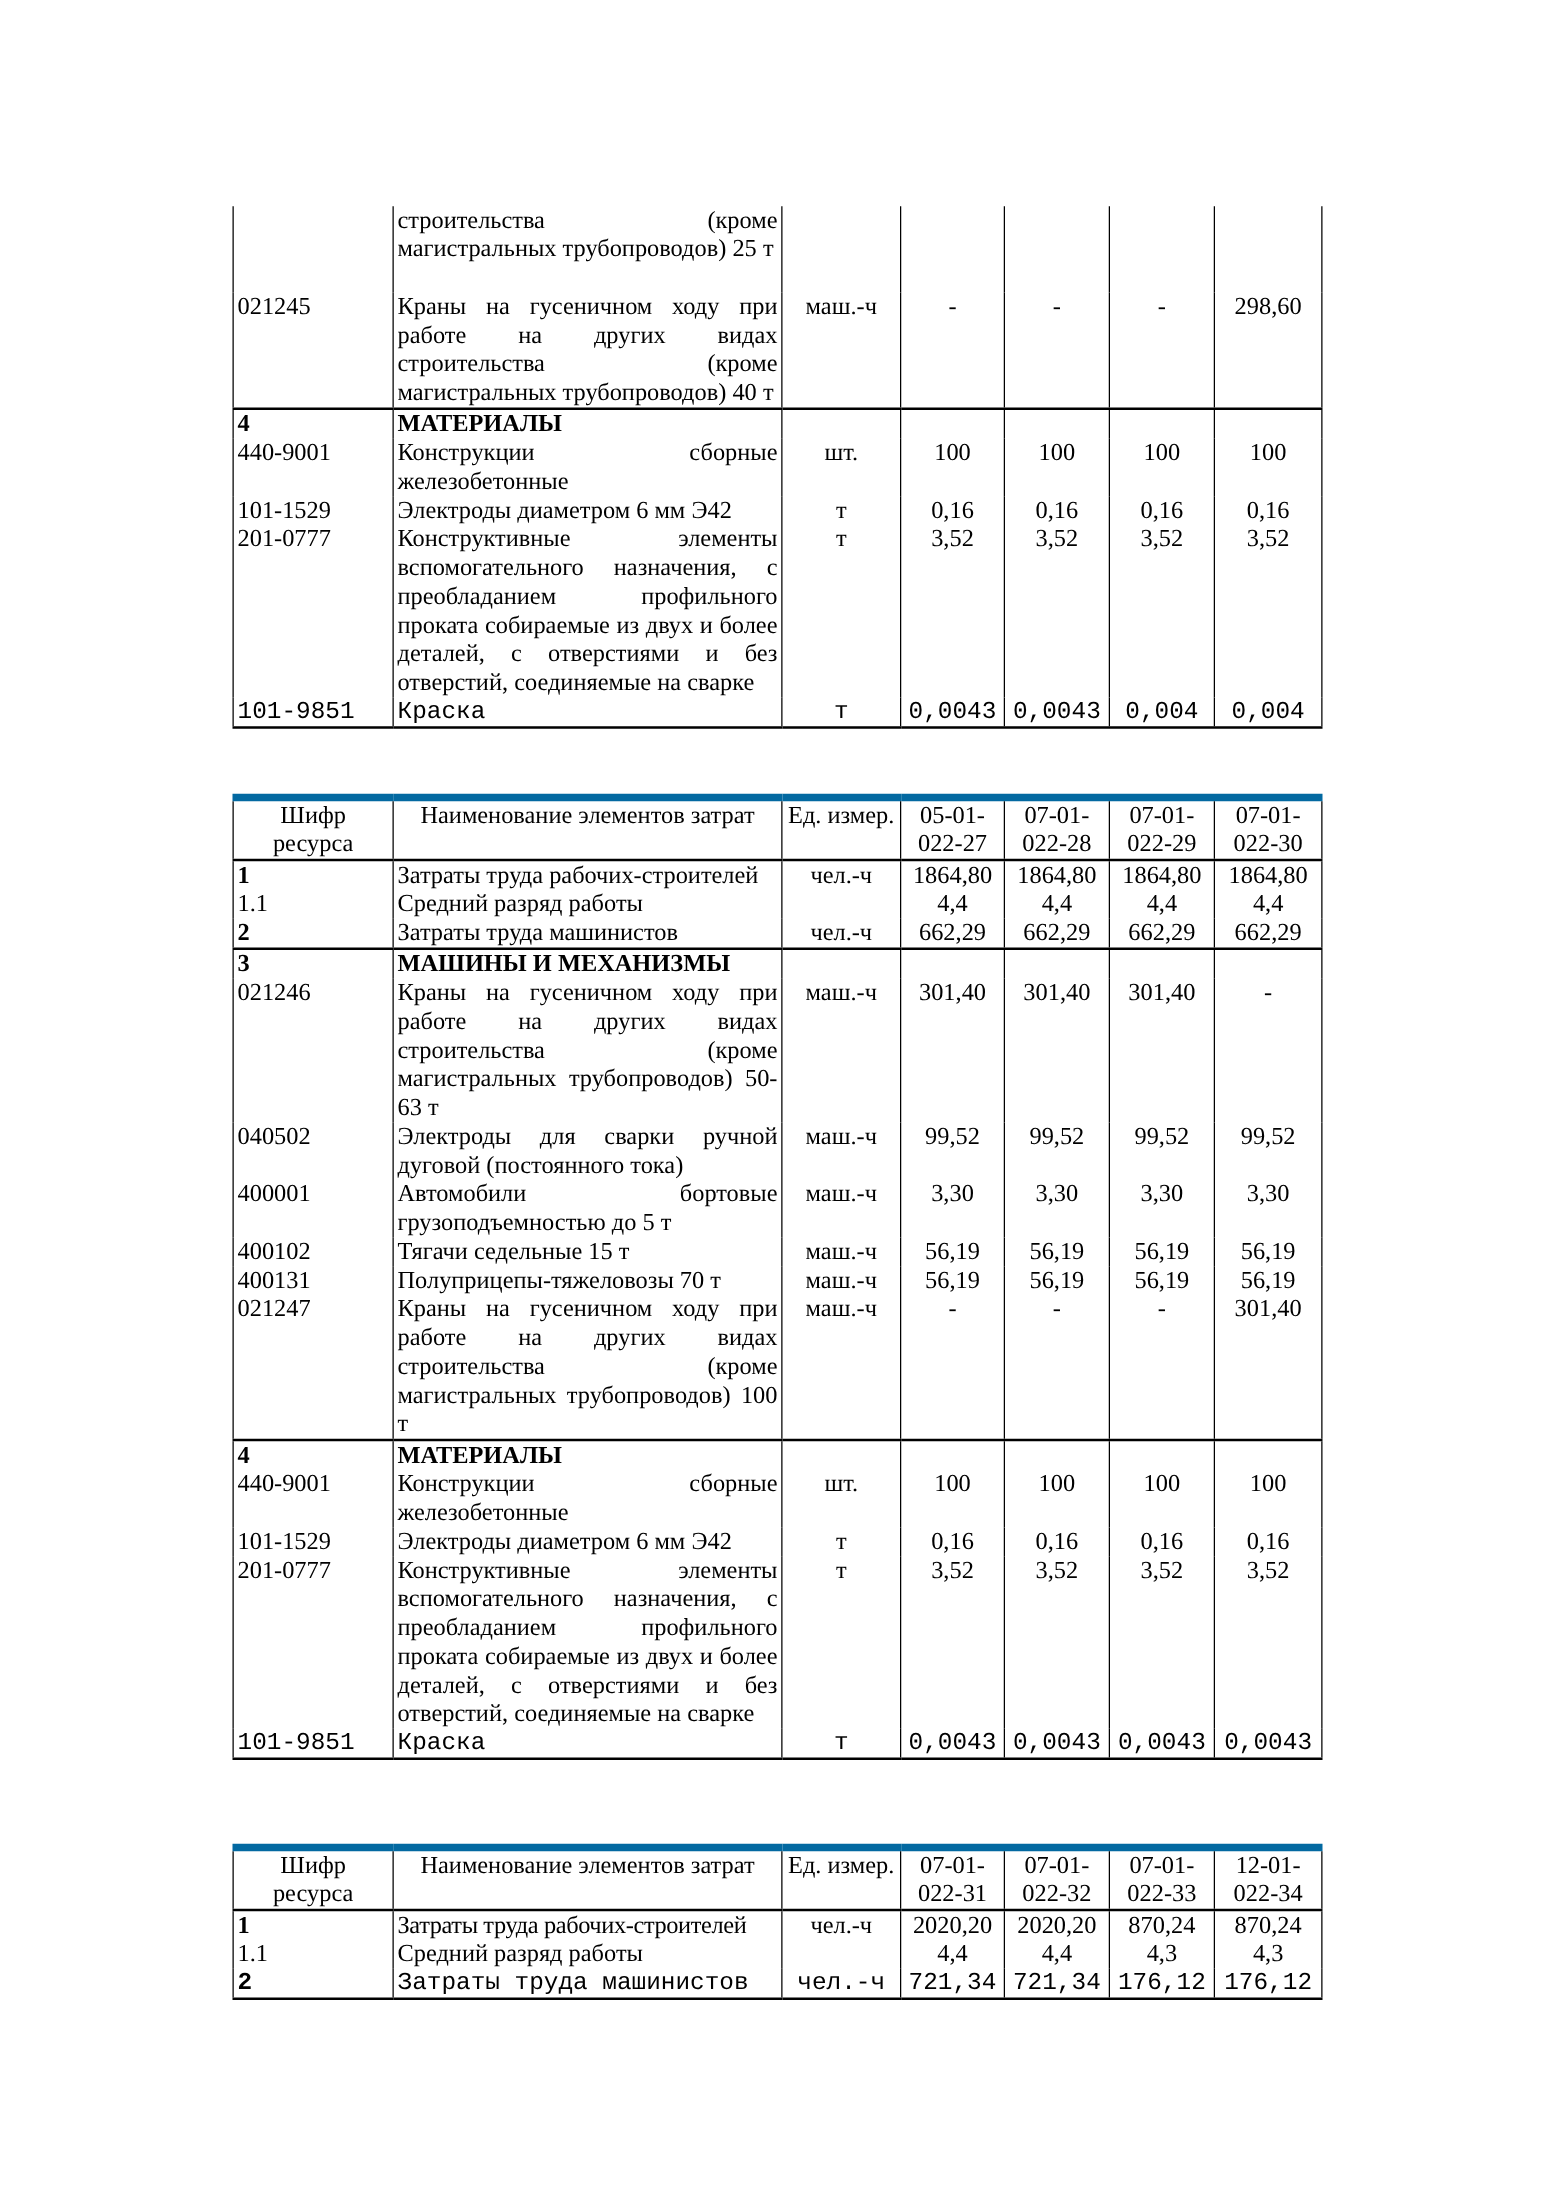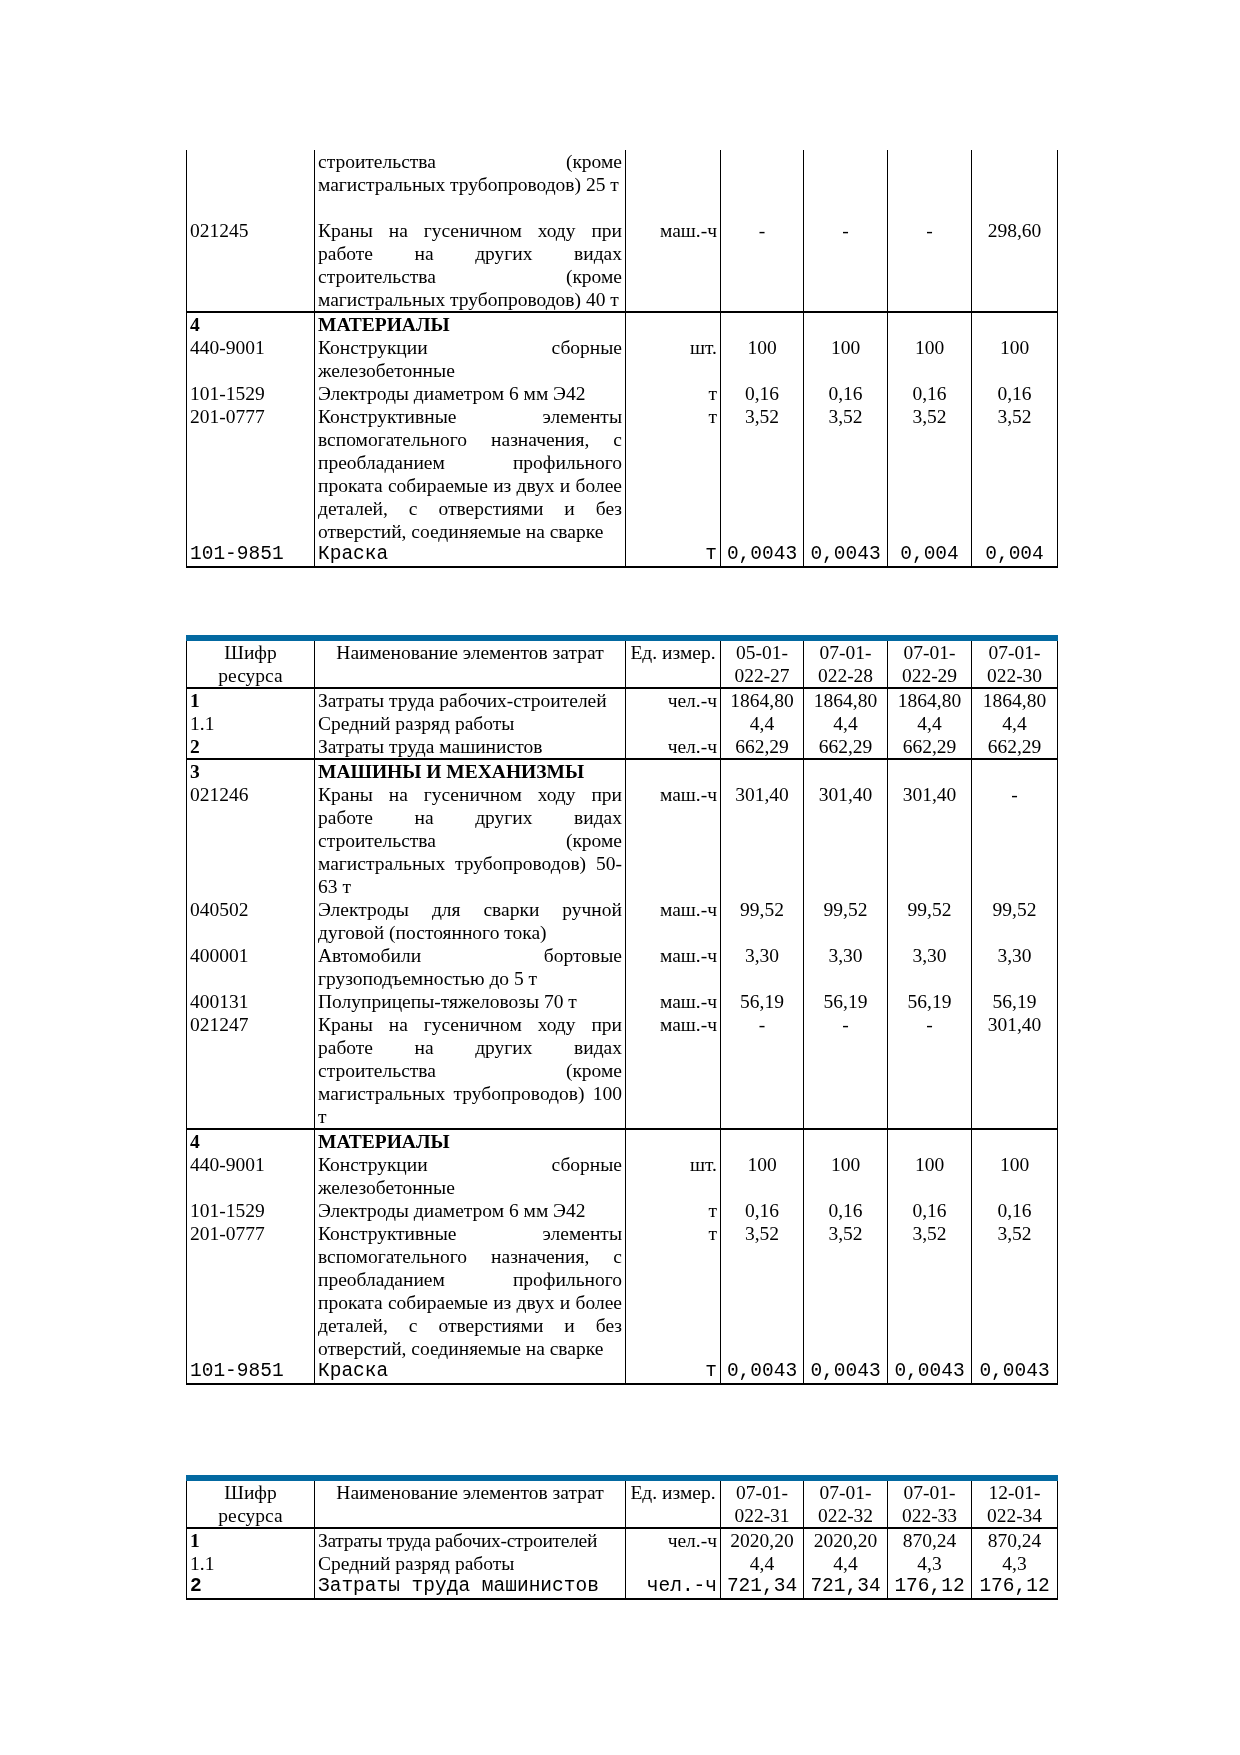--- a/index.html
+++ b/index.html
@@ -6,32 +6,32 @@
   body { width: 1240px; height: 1755px; position: relative; overflow: hidden;
          font-family: "Liberation Serif", "DejaVu Serif", serif; color: #000; }
   .tbl { position: absolute; left: 186px; width: 871px; border-collapse: collapse;
          table-layout: fixed; font-size: 19.5px; line-height: 23px; }
   .tbl td { border-left: 1.5px solid #000; border-right: 1.5px solid #000;
             padding: 0 3px; vertical-align: top; }
   .tbl col.c1 { width: 128px; } .tbl col.c2 { width: 311px; } .tbl col.c3 { width: 95px; }
   .tbl col.c4 { width: 83px; } .tbl col.c5 { width: 84px; } .tbl col.c6 { width: 84px; } .tbl col.c7 { width: 86px; }
   .code { }
   .name { text-align: justify; text-align-last: left; }
-  .unit { text-align: right; }
+  .unit { text-align: center; }
   .num { text-align: center; }
   .bold { font-weight: bold; }
   .grp-top td { border-top: 2px solid #000; }
   .tbl-end td { border-bottom: 2px solid #000; font-family: Liberation Mono, monospace; }
   .hdr td { border-top: 6px solid #0369a1; border-bottom: 2px solid #000; text-align: center; }
   .hdr td.hname { text-align: center; }
 </style>
 </head>
 <body>
 
-<table class="tbl" style="top:150px;">
+<table class="tbl" style="top:165px;">
   <colgroup>
       <col class="c1">
       <col class="c2">
       <col class="c3">
       <col class="c4">
       <col class="c5">
       <col class="c6">
       <col class="c7">
     </colgroup>
   <tbody>
@@ -178,20 +178,29 @@
     <tr>
       <td class="code">400001</td>
       <td class="name">Автомобили бортовые грузоподъемностью до 5 т</td>
       <td class="unit">маш.-ч</td>
       <td class="num">3,30</td>
       <td class="num">3,30</td>
       <td class="num">3,30</td>
       <td class="num">3,30</td>
     </tr>
     <tr>
+      <td class="code">400102</td>
+      <td class="name">Тягачи седельные 15 т</td>
+      <td class="unit">маш.-ч</td>
+      <td class="num">56,19</td>
+      <td class="num">56,19</td>
+      <td class="num">56,19</td>
+      <td class="num">56,19</td>
+    </tr>
+    <tr>
       <td class="code">400131</td>
       <td class="name">Полуприцепы-тяжеловозы 70 т</td>
       <td class="unit">маш.-ч</td>
       <td class="num">56,19</td>
       <td class="num">56,19</td>
       <td class="num">56,19</td>
       <td class="num">56,19</td>
     </tr>
     <tr>
       <td class="code">021247</td>

